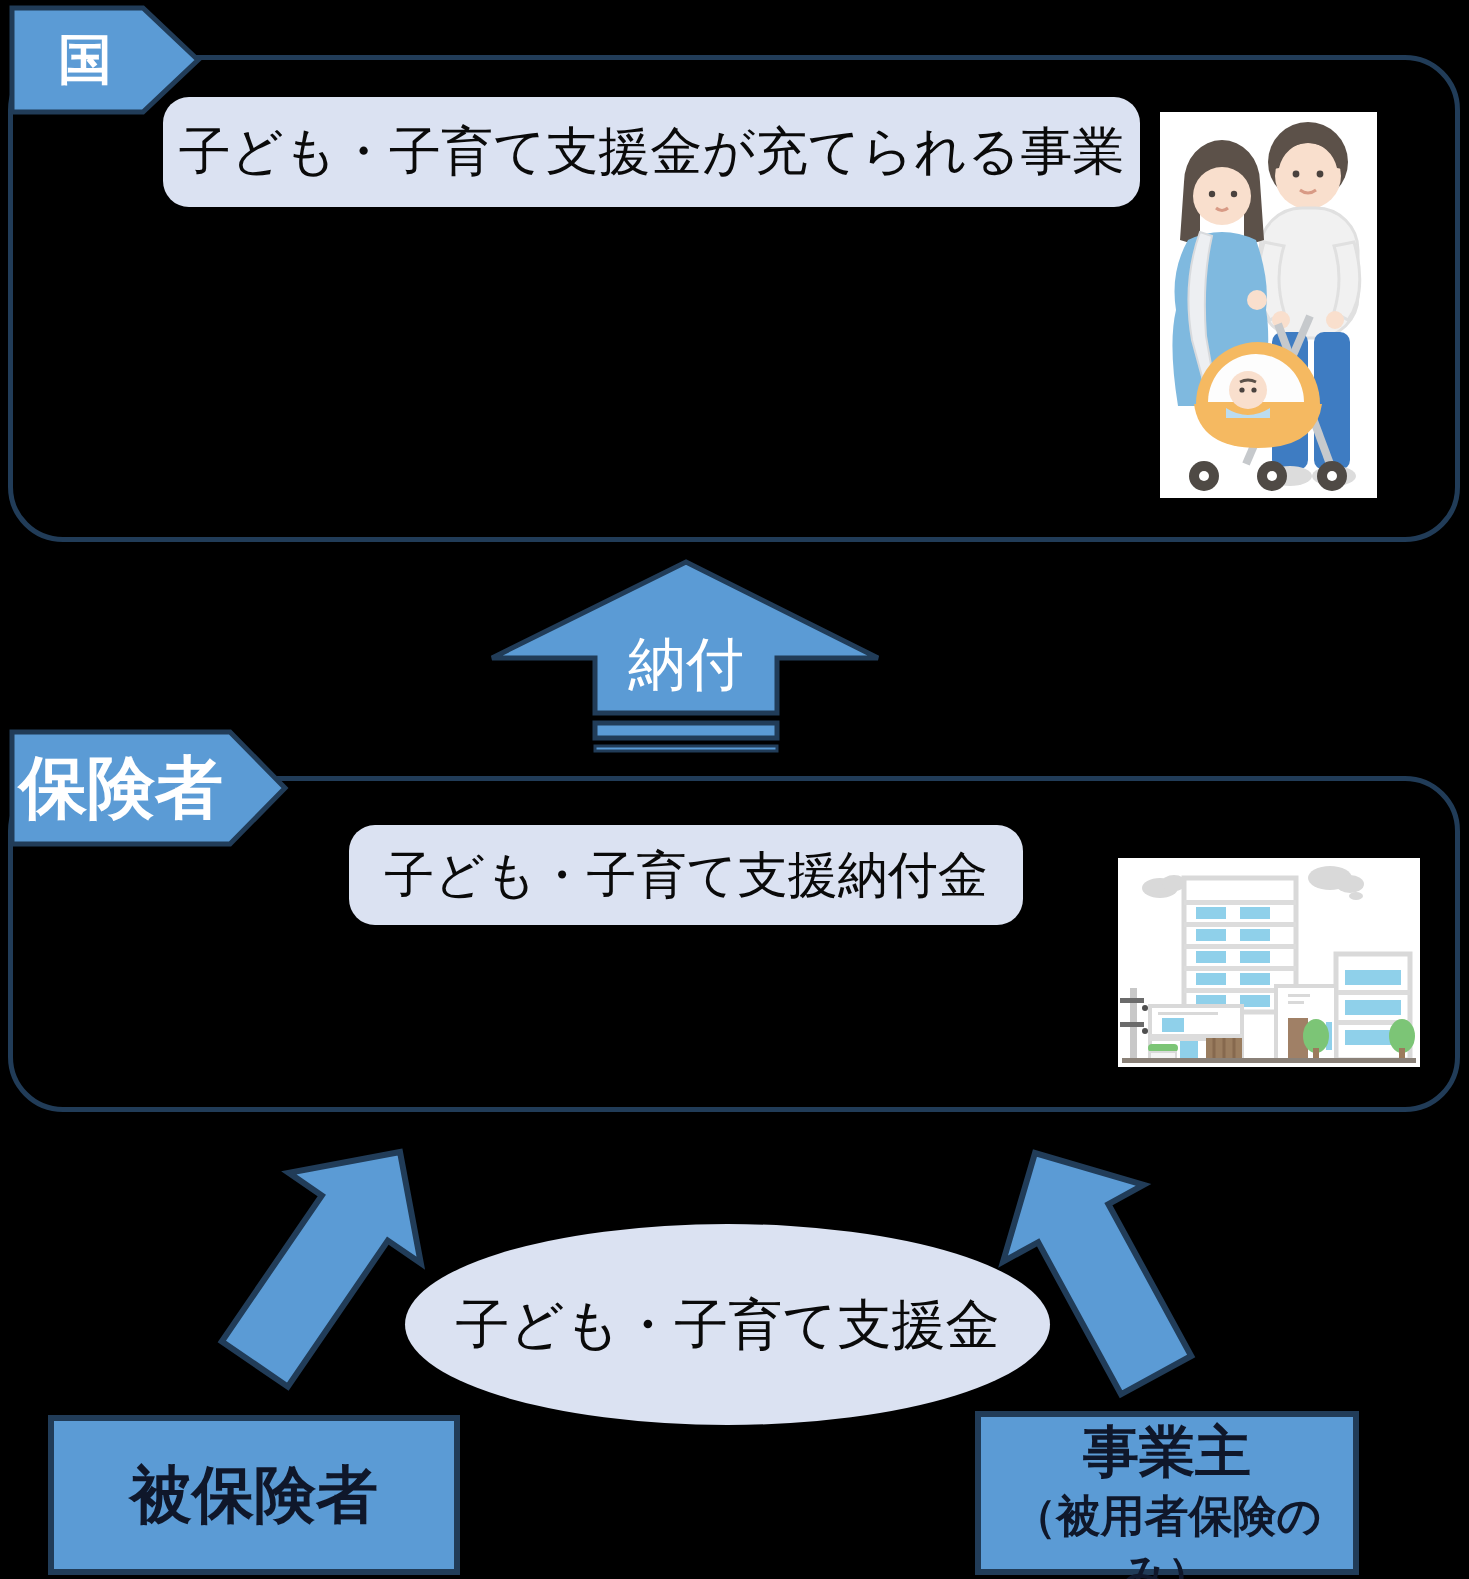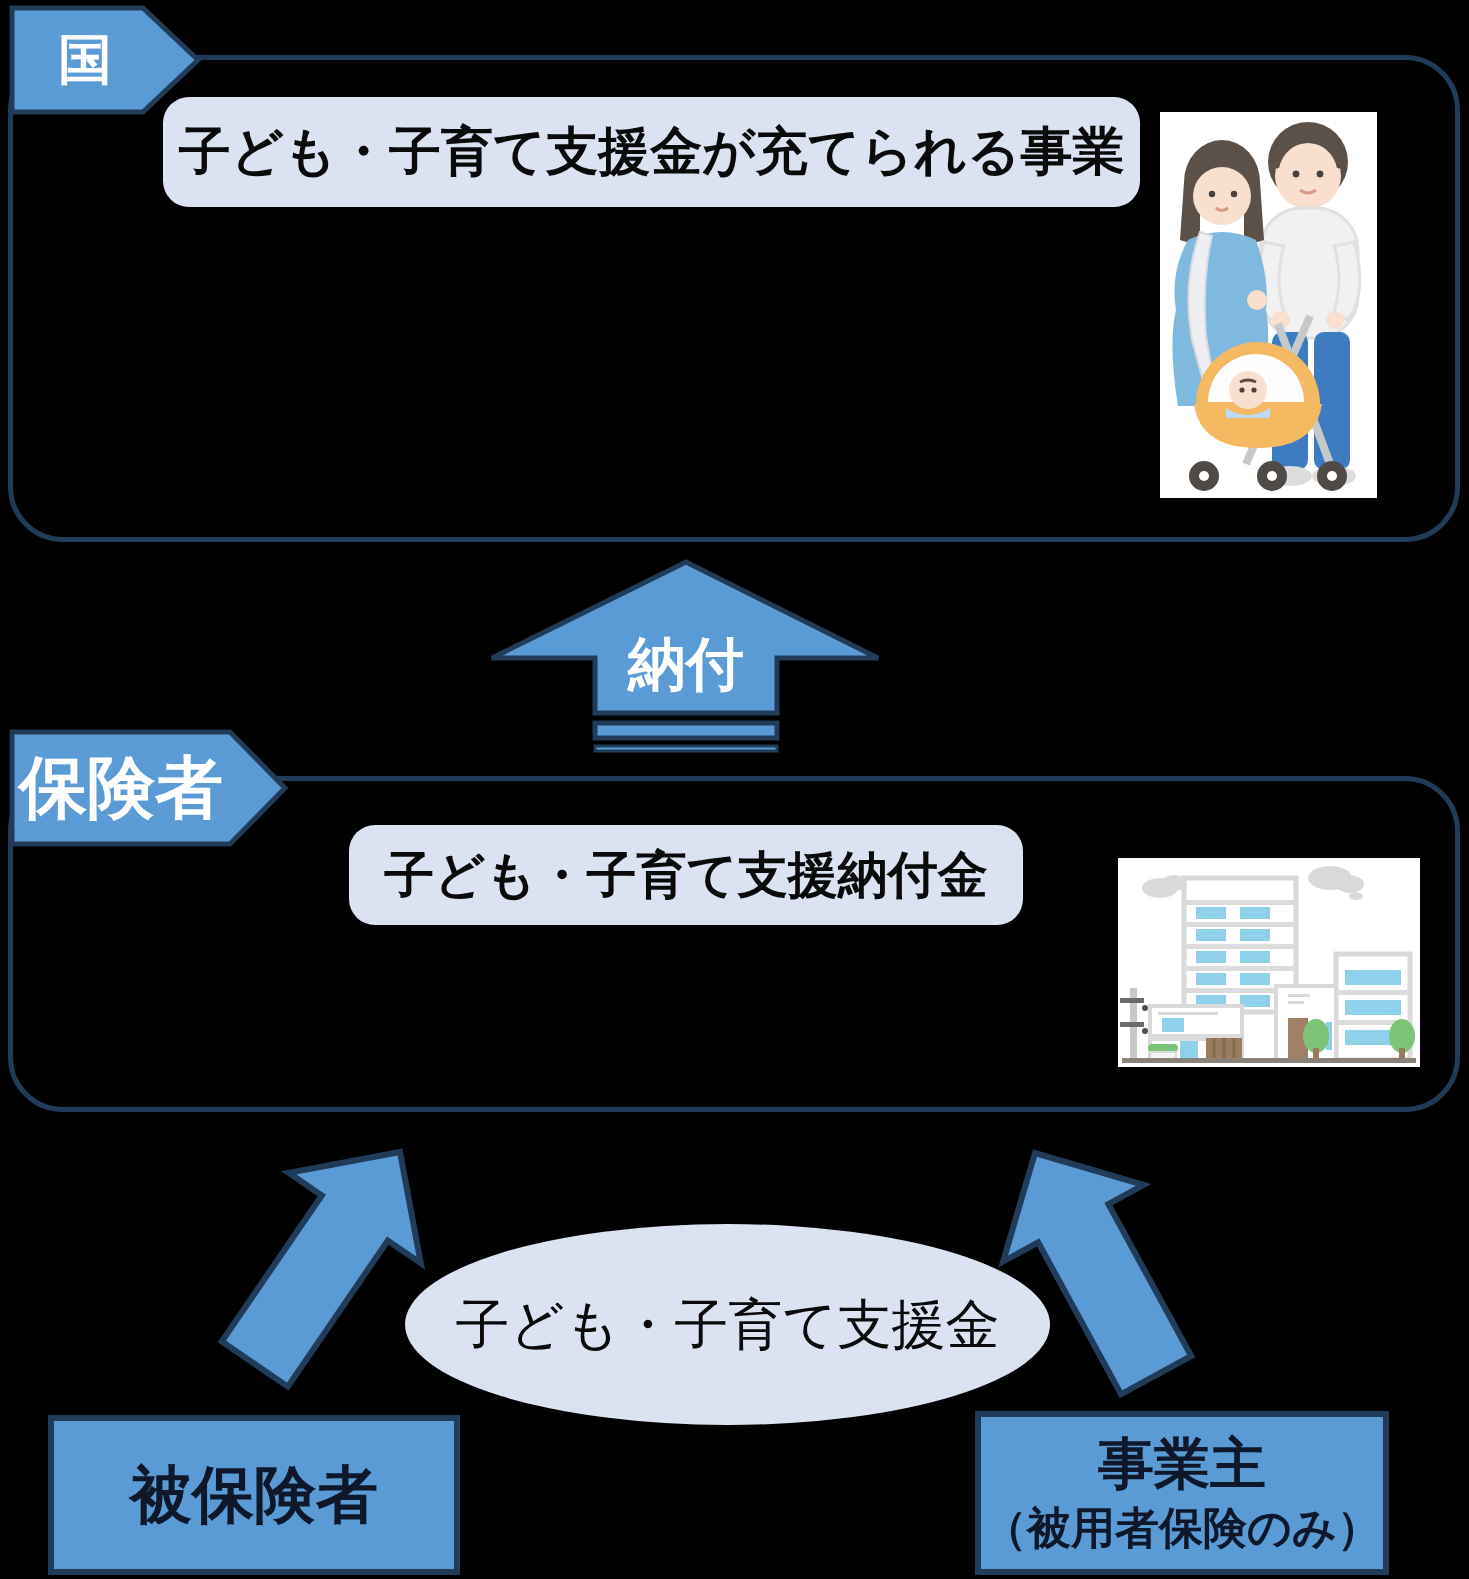--- a/index.html
+++ b/index.html
@@ -10,49 +10,49 @@
   .abs{position:absolute;}
   
   .frame{
     border:5px solid #213C58;border-radius:55px;background:transparent;box-sizing:border-box;
   }
   #national-frame{left:8px;top:55px;width:1452px;height:487px;z-index:1;}
   #insurer-frame{left:8px;top:776px;width:1452px;height:336px;z-index:1;}
   
   .pill{
     background:#DBE2F2;border-radius:26px;display:flex;align-items:center;justify-content:center;
-    color:#0a0a0a;font-weight:bold;z-index:2;text-align:center;
+    color:#0a0a0a;font-weight:normal;z-index:2;text-align:center;
   }
   #national-pill{left:163px;top:97px;width:977px;height:110px;font-size:52px;}
   #insurer-pill{left:349px;top:825px;width:674px;height:100px;font-size:50px;}
   
   .tag-label{
     color:#fff;font-weight:bold;display:flex;align-items:center;justify-content:center;
     z-index:4;text-align:center;
   }
   #national-tag-label{left:12px;top:8px;width:146px;height:104px;font-size:54px;}
   #insurer-tag-label{left:12px;top:732px;width:218px;height:112px;font-size:68px;}
   
   #payment-arrow-label{
-    left:570px;top:622px;width:232px;height:86px;color:#fff;font-weight:bold;font-size:58px;
+    left:570px;top:622px;width:232px;height:86px;color:#fff;font-weight:normal;font-size:58px;
     display:flex;align-items:center;justify-content:center;z-index:4;
   }
   
   #contribution-ellipse{
     left:405px;top:1184px;width:645px;height:201px;border-radius:50%;background:#DBE2F2;
     display:flex;flex-direction:column;align-items:center;justify-content:center;
     color:#0a0a0a;font-size:54px;line-height:75px;z-index:2;text-align:center;margin-top:40px;
   }
   
   .actor-box{
     background:#5B9BD5;border:6px solid #213C58;box-sizing:border-box;color:#0f172a;font-weight:bold;
     display:flex;flex-direction:column;align-items:center;justify-content:center;z-index:3;text-align:center;
   }
   #insured-box{left:48px;top:1415px;width:412px;height:160px;font-size:62px;}
-  #employer-box{left:975px;top:1411px;width:414px;height:164px;}
+  #employer-box{left:975px;top:1411px;width:384px;height:164px;justify-content:space-between;}
   #employer-box .line1{font-size:56px;line-height:70px;}
   #employer-box .line2{font-size:44px;line-height:58px;}
   
   #shape-layer{left:0;top:0;z-index:3;}
   .illus{background:#fff;z-index:2;}
   #family-illus{left:1160px;top:112px;}
   #buildings-illus{left:1118px;top:858px;}
 </style>
 </head>
 <body>

